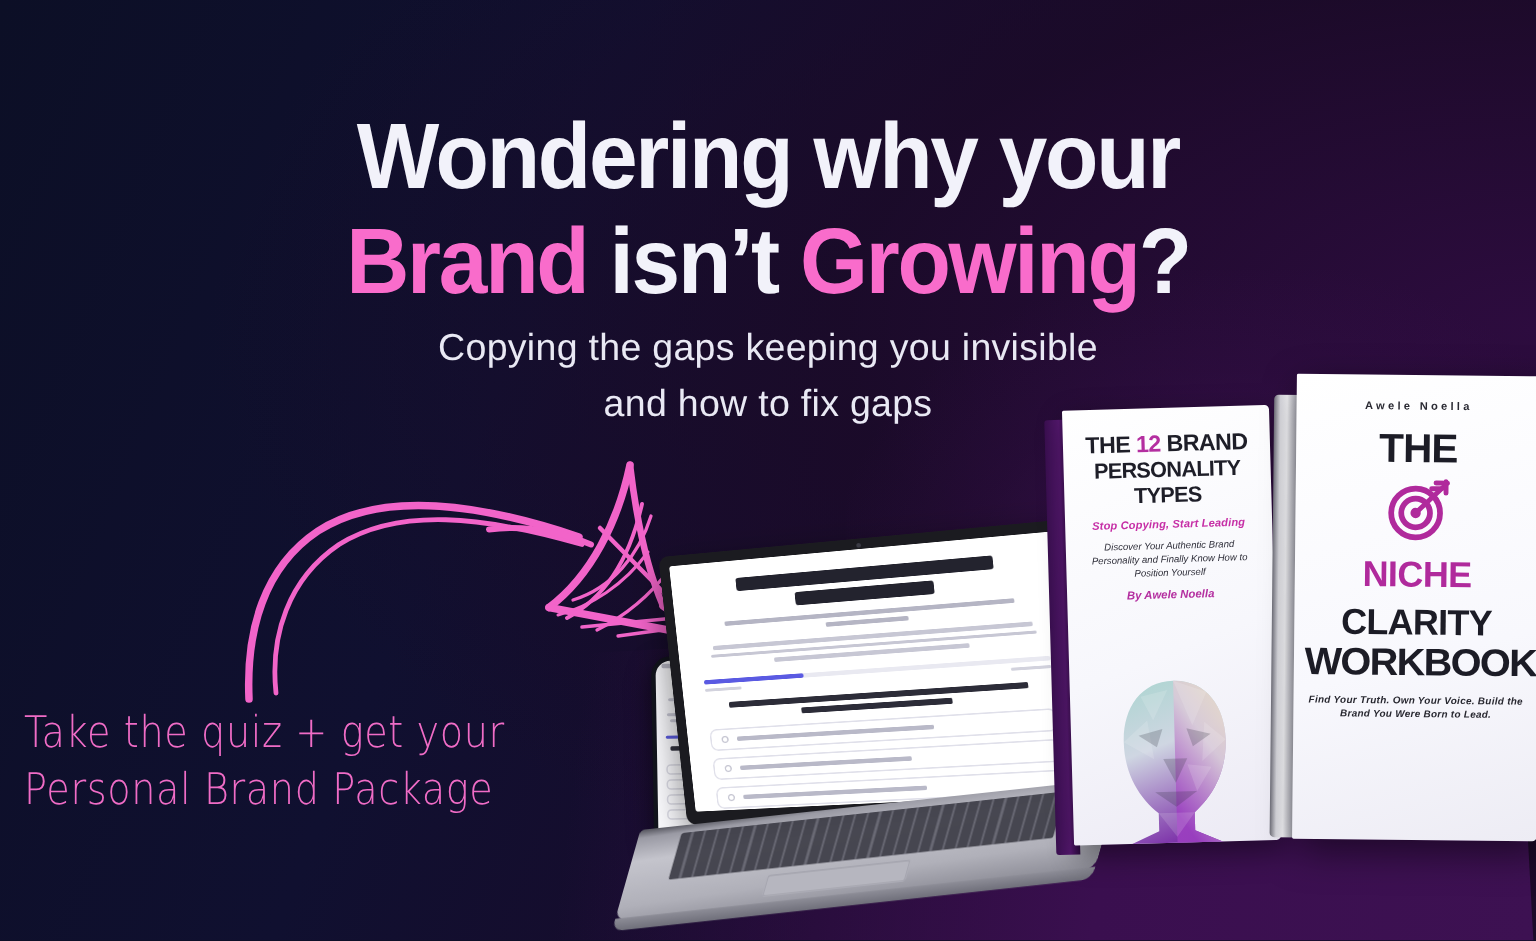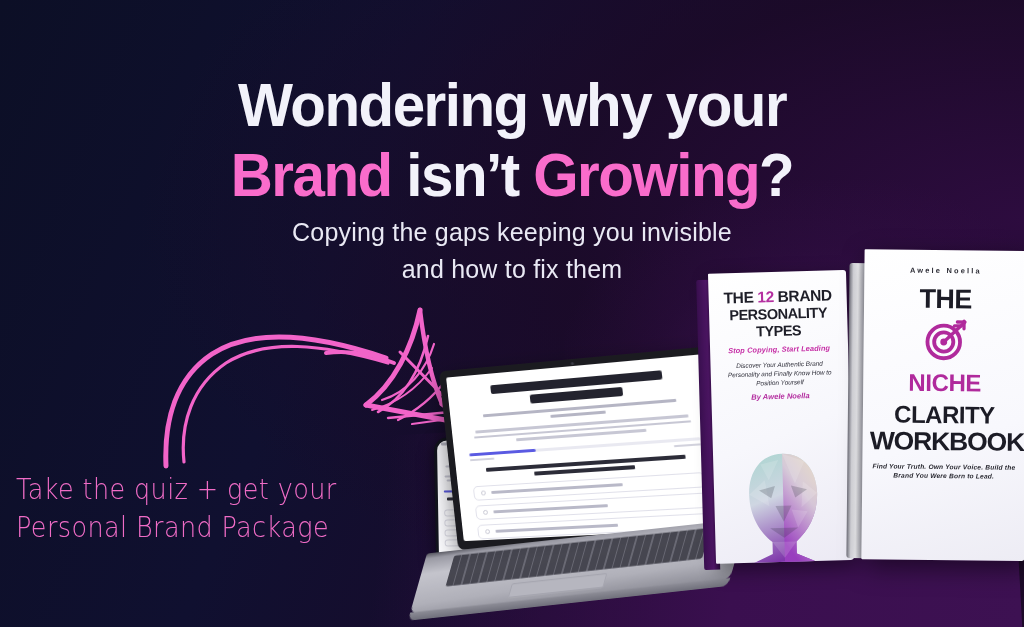--- a/index.html
+++ b/index.html
@@ -242,21 +242,21 @@
   <div class="bg-glow"></div>
   <div class="bg-band"></div>
 
   <div id="headline">
     <div class="line">Wondering why your</div>
     <div class="line"><span class="pink">Brand</span><span> isn’t </span><span class="pink">Growing</span><span>?</span></div>
   </div>
 
   <div id="subhead">
     <span class="sl">Copying the gaps keeping you invisible</span>
-    <span class="sl">and how to fix them</span>
+    <span class="sl">and how to fix gaps</span>
   </div>
 
   <svg id="arrow" viewBox="0 0 350 170">
     <g fill="none" stroke="#f264c9" stroke-linecap="round" stroke-linejoin="round">
       <path d="M16,166 C14,120 26,78 62,54 C104,27 168,35 236,58" stroke-width="5"></path>
       <path d="M34,162 C30,124 42,86 76,63 C116,38 172,44 238,63" stroke-width="3.2"></path>
       <path d="M176,53 C200,50 222,54 244,63" stroke-width="4"></path>
       <path d="M216,105 C244,84 262,48 270,10" stroke-width="5"></path>
       <path d="M270,10 C274,44 280,76 292,104" stroke-width="4.4"></path>
       <path d="M216,105 L322,125 L292,104" stroke-width="5"></path>

